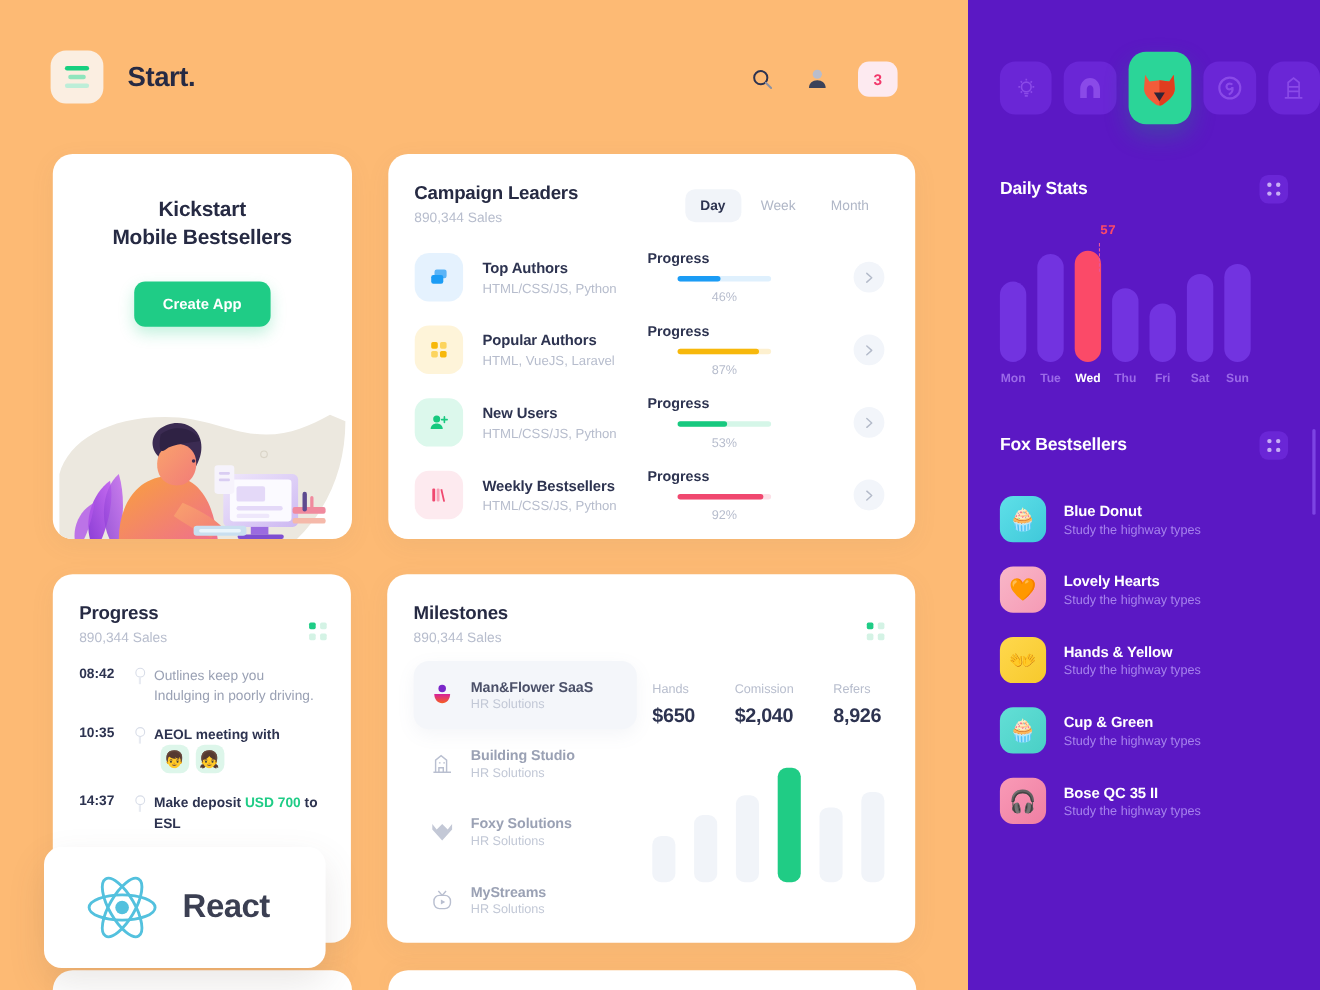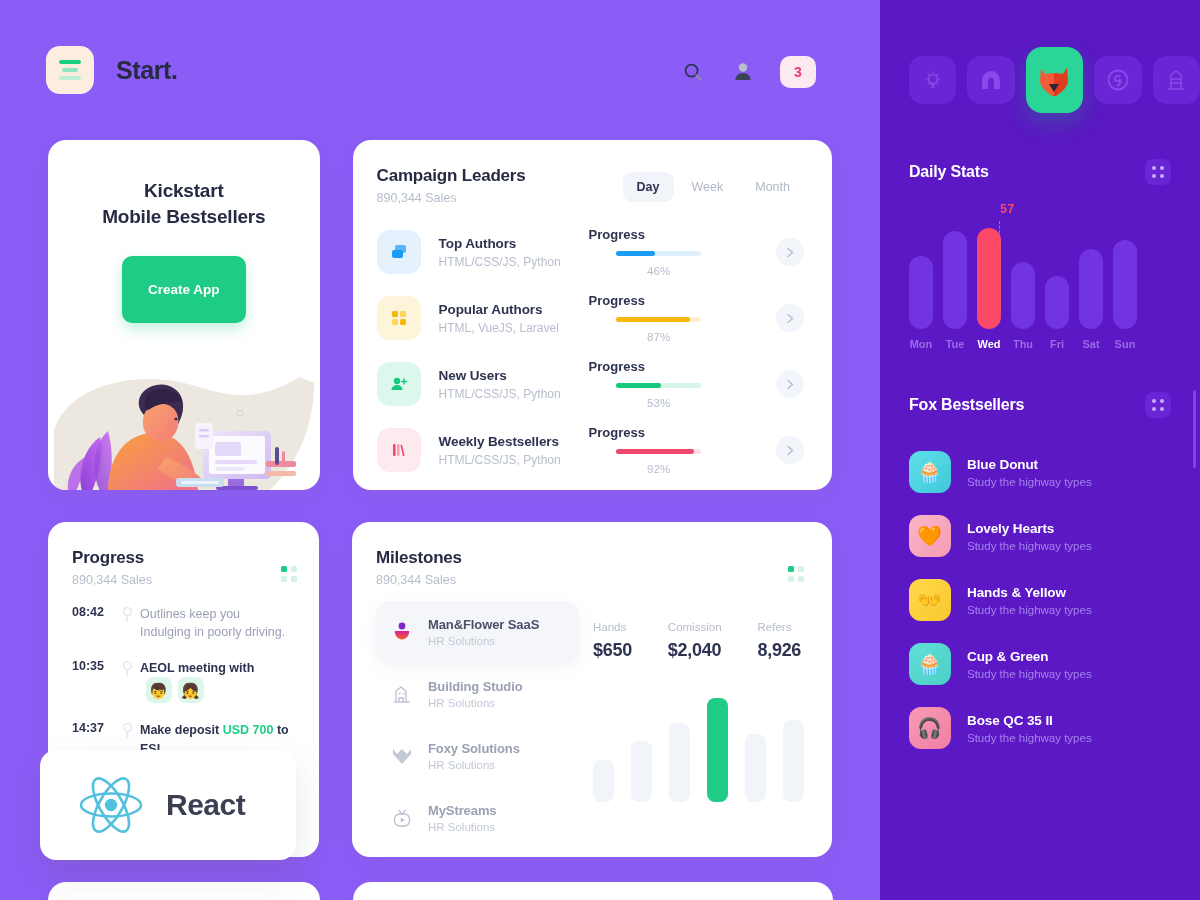--- a/index.html
+++ b/index.html
@@ -8,21 +8,21 @@
     font-family: "Liberation Sans", sans-serif;
     background: #faf8f4;
     overflow: hidden;
     position: relative;
   }
   .app { position: relative; width: 1200px; height: 900px; display: flex; }
 
   
   .main {
     width: 880px; height: 900px;
-    background: #8b5cf6;
+    background: #fdba74;
     position: relative;
     overflow: hidden;
   }
 
   
   .topbar {
     height: 140px; padding: 46px 64px 0 46px;
     display: flex; align-items: flex-start; justify-content: space-between;
   }
   .brand { display: flex; align-items: center; gap: 22px; }
@@ -51,21 +51,21 @@
     background: #ffffff; border-radius: 18px;
     box-shadow: 0 6px 22px rgba(120,110,95,0.07);
   }
 
   
   .kickstart { width: 272px; height: 350px; position: relative; overflow: hidden; padding-top: 38px; }
   .ks-title { text-align: center; font-size: 19px; font-weight: 700; color: #262a43; line-height: 1.38; letter-spacing: -0.2px; }
   .ks-btn {
     display: block; margin: 26px auto 0; border: none; cursor: pointer;
     background: #1fcc86; color: #fff; font-weight: 700; font-size: 13.5px;
-    padding: 26px 26px; border-radius: 10px; font-family: inherit;
+    padding: 13px 26px; border-radius: 10px; font-family: inherit;
     box-shadow: 0 6px 14px rgba(31,204,134,0.28);
     text-align: center;
   }
   .ks-art { position: absolute; left: 0; bottom: 0; width: 272px; height: 125px; }
 
   
   .campaign { width: 480px; height: 350px; padding: 26px 28px 0 24px; }
   .card-head { display: flex; align-items: flex-start; justify-content: space-between; }
   .card-title { font-size: 17px; font-weight: 700; color: #262a43; letter-spacing: -0.2px; }
   .card-sub { font-size: 12.5px; color: #b7bdcd; margin-top: 5px; }
@@ -107,21 +107,21 @@
   .tl-dot { width: 9px; height: 9px; border-radius: 50%; border: 1.6px solid #d8dde8; background: #fff; margin-top: 3px; z-index: 2; }
   .tl-line { position: absolute; top: 12px; bottom: -6px; left: 50%; width: 1.6px; background: #e8ebf2; transform: translateX(-50%); }
   .tl-body { font-size: 12.5px; color: #9aa1b4; line-height: 1.45; padding-top: 1px; }
   .tl-body.strong { color: #2d3350; font-weight: 700; }
   .tl-green { color: #1fcc86; font-weight: 700; }
   .tl-avs { display: inline-flex; gap: 6px; vertical-align: middle; margin-left: 6px; }
   .tl-av { width: 26px; height: 26px; border-radius: 8px; background: #ddf6ea; display:flex; align-items:center; justify-content:center; font-size: 15px; }
 
   
   .react-card {
-    position: absolute; left: 40px; top: 750px; width: 256px; height: 110px;
+    position: absolute; left: 40px; top: 770px; width: 256px; height: 110px;
     background: #fff; border-radius: 16px; box-shadow: 0 14px 34px rgba(90,80,70,0.13);
     display: flex; align-items: center; gap: 18px; padding-left: 34px; z-index: 5;
   }
   .react-label { font-size: 30px; font-weight: 700; color: #3b3f52; letter-spacing: -0.5px; }
 
   
   .milestones { width: 480px; height: 335px; padding: 26px 28px 0 24px; }
   .ms-body { display: flex; margin-top: 14px; }
   .ms-left { width: 210px; }
   .ms-row { display: flex; align-items: center; height: 62px; padding-left: 12px; border-radius: 14px; }

